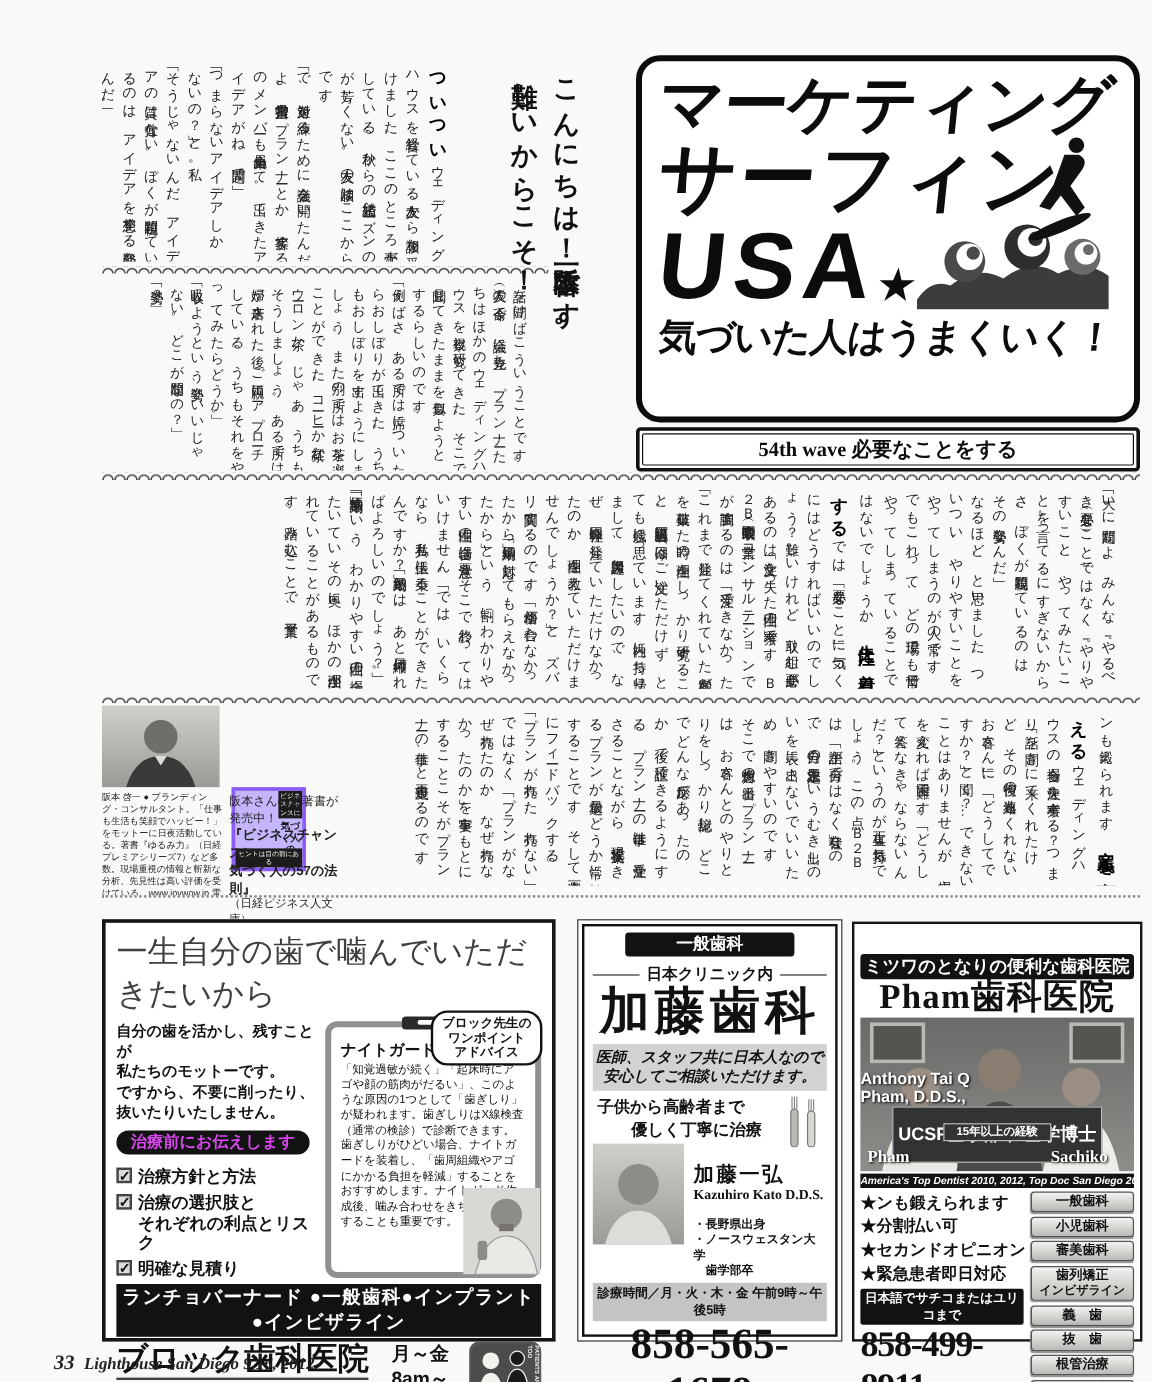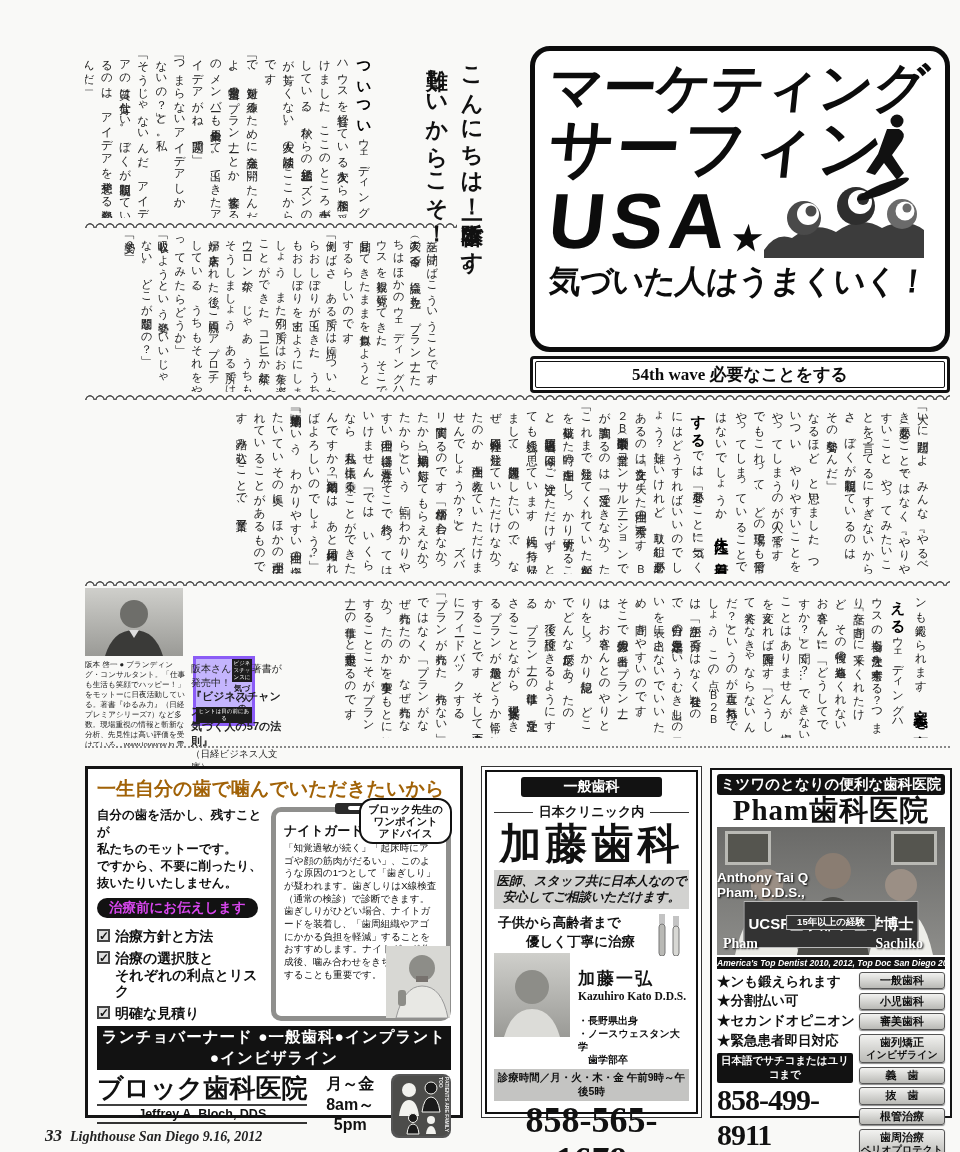--- a/index.html
+++ b/index.html
@@ -50,21 +50,21 @@
   #bookpromo { font-family:"Liberation Sans", sans-serif; font-size:10px; line-height:1.35; color:#222; }
   #bookpromo .bt { font-weight:bold; font-size:11px; }
 
   
   .ad { background:#fff; font-family:"Liberation Sans", sans-serif; color:#111; }
   .blackbar { background:#121212; color:#fff; font-weight:bold; text-align:center; }
   .pill { background:#121212; color:#d946ef; font-weight:bold; border-radius:10px; text-align:center; display:inline-block; }
 
   
   #ad-bloch { border:3px solid #151515; padding:7px 9px; }
-  #ad-bloch .head { font-size:19px; font-weight:700; letter-spacing:0px; color:#a16207; }
+  #ad-bloch .head { font-size:26px; font-weight:400; letter-spacing:0px; color:#404040; }
   #ad-bloch .row { display:flex; margin-top:5px; }
   #ad-bloch .lcol { width:168px; }
   #ad-bloch .motto { font-size:12.5px; font-weight:bold; line-height:1.35; }
   #ad-bloch .lcol .pill { font-size:13.5px; padding:1px 12px; margin:7px 0 4px; }
   .chk { display:flex; gap:5px; font-size:14px; font-weight:800; margin-top:6px; line-height:1.15; }
   .chkbox { flex:0 0 13px; width:13px; height:13px; border:2px solid #444; background:#ddd;
             color:#111; font-size:12px; line-height:11px; text-align:center; margin-top:1px; }
   #clipboard { flex:1; border:5px solid #8f8f8d; border-radius:10px; margin-left:6px;
                padding:8px 8px 2px; position:relative; background:#fff; min-height:138px; }
   #cliptab { position:absolute; top:-9px; left:50%; transform:translateX(-50%); width:52px; height:11px;
@@ -101,21 +101,21 @@
   #ad-kato .kphoto { width:76px; height:84px; flex:0 0 76px; }
   #ad-kato .pinfo { margin-left:8px; font-family:"Liberation Serif", serif; }
   #ad-kato .dn { font-size:17px; font-weight:900; letter-spacing:2px; margin-top:14px;}
   #ad-kato .de { font-size:11.5px; font-weight:bold; }
   #ad-kato .bio { font-size:10px; line-height:1.3; margin-top:12px; font-weight:bold;}
   #ad-kato .gray2 { background:#c4c4c2; font-weight:800; font-size:10.5px; padding:2px 0; margin-top:3px; }
   #ad-kato .ktel { font-family:"Liberation Serif", serif; font-size:36px; font-weight:900; letter-spacing:0px; line-height:1.1; }
 
   
   #ad-pham { border:2px solid #151515; padding:4px 5px; }
-  #ad-pham .top { font-size:14.5px; border-radius:3px; padding:1px 0; }
+  #ad-pham .top { font-size:14.5px; border-radius:3px; padding:1px 0;margin-top:21px; }
   #ad-pham .pname { font-family:"Liberation Serif", serif; font-size:29px; font-weight:900; text-align:center;
                     letter-spacing:1px; line-height:1.1; }
   #phamphoto { height:128px; background:linear-gradient(180deg,#6a6a68,#8d8d8a); position:relative;
                overflow:hidden; color:#fff; }
   #phamphoto .dr { position:absolute; top:44px; left:50%; transform:translateX(-50%); text-align:left;
                    font-family:Liberation Sans, sans-serif; font-weight:900; font-size:13.5px; line-height:1.1;
                    text-shadow:1px 1px 2px #000; white-space:pre-line; width:100%;}
   #phamphoto .cred { position:absolute; top:74px; left:50%; transform:translateX(-50%); font-size:15px;
                      font-weight:bold; background:#333; border:1px solid #bbb; padding:13px 4px; white-space:nowrap;}
   #phamphoto .exp { position:absolute; top:88px; left:50%; transform:translateX(-50%); font-size:9.5px;

